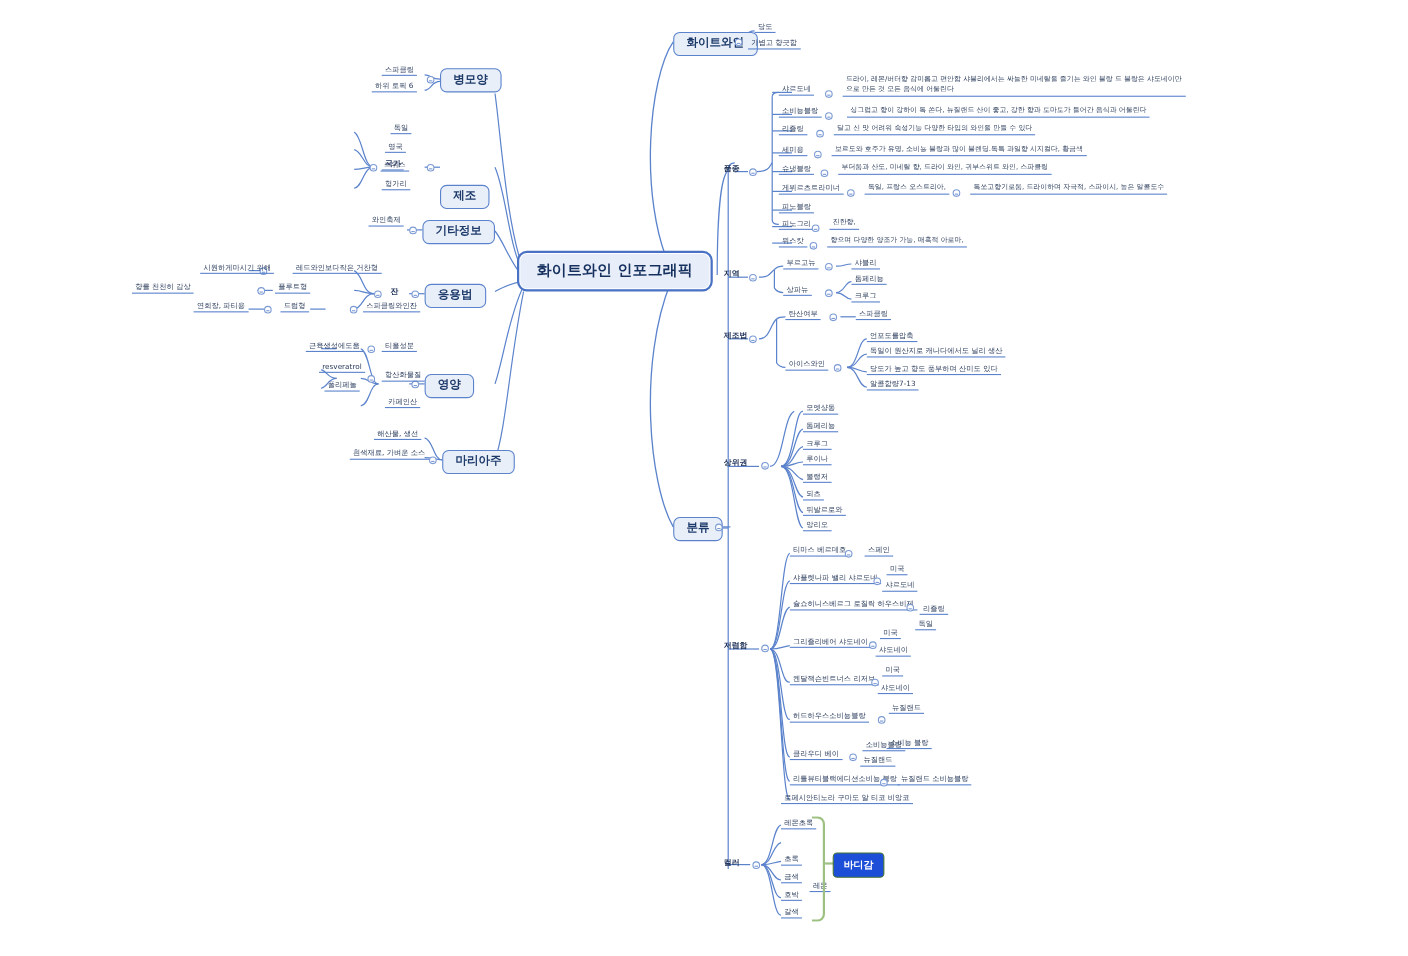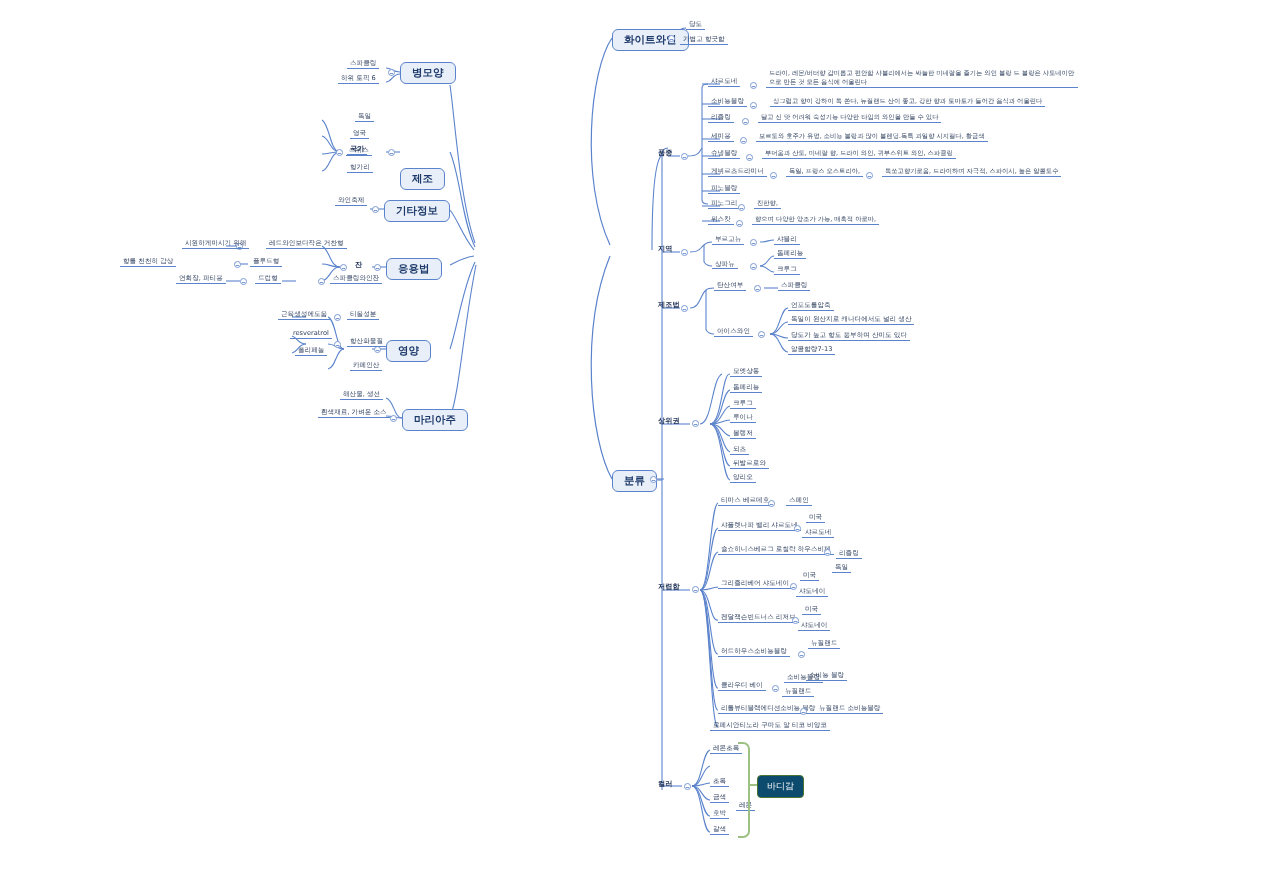--- a/index.html
+++ b/index.html
@@ -79,24 +79,24 @@
   
   .boundary {
     position: absolute;
     border: 2px solid #9dc183;
     border-left: none;
     border-radius: 0 7px 7px 0;
     background: transparent;
   }
   .boundary-label {
     position: absolute;
-    background: #0c4a6e;
+    background: #1d4ed8;
     color: #ffffff;
     font-size: 9px;
-    font-weight: normal;
+    font-weight: bold;
     border-radius: 4px;
     padding: 4px 9px;
     border: 1px solid #4a7530;
   }
   .bnd-stub {
     position: absolute;
     height: 2px;
     background: #9dc183;
   }
 </style>
@@ -221,20 +221,21 @@
       <path d="M344 349 C 336 349 336 368 328 369"></path>
       <path d="M306 317 C 298 317 298 317 292 317"></path>
       <path d="M306 344 C 298 344 298 338 292 336"></path>
       <path d="M306 344 C 298 344 298 352 292 353"></path>
 
       <path d="M402 418 C 394 418 394 400 386 398"></path>
       <path d="M402 418 C 394 418 394 416 386 416"></path>
     </g>
   </svg>
 
+  <div class="node root" style="left:470px; top:228px;">화이트와인 인포그래픽</div>
 
   <div class="node boxed" style="left:400px; top:62px;">병모양</div>
   <div class="knob" style="left:388px; top:69px;"></div>
   <div class="node leaf" style="left:347px; top:60px;">스파클링</div>
   <div class="node leaf" style="left:338px; top:75px;">하위 토픽 6</div>
 
   <div class="node boxed" style="left:400px; top:143px;margin-top:25px;">제조</div>
   <div class="knob" style="left:388px; top:149px;"></div>
   <div class="node leaf mid" style="left:347px; top:145px;">국가</div>
   <div class="knob" style="left:336px; top:149px;"></div>

